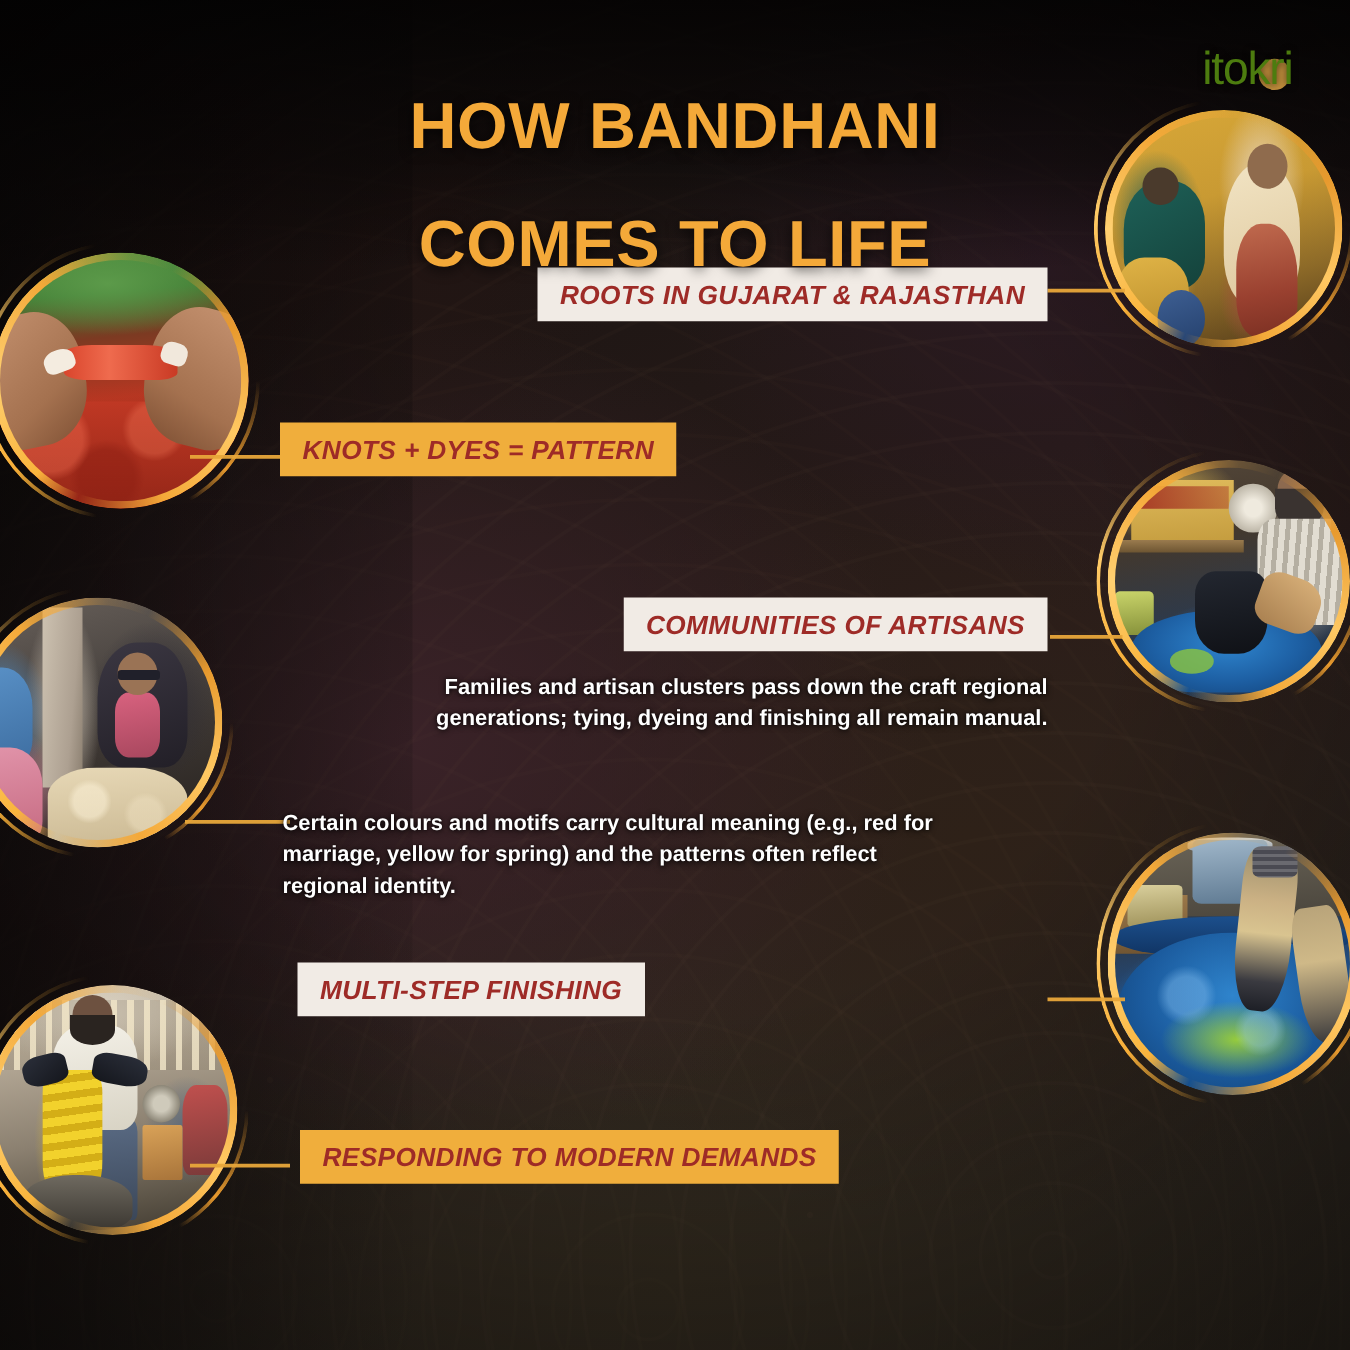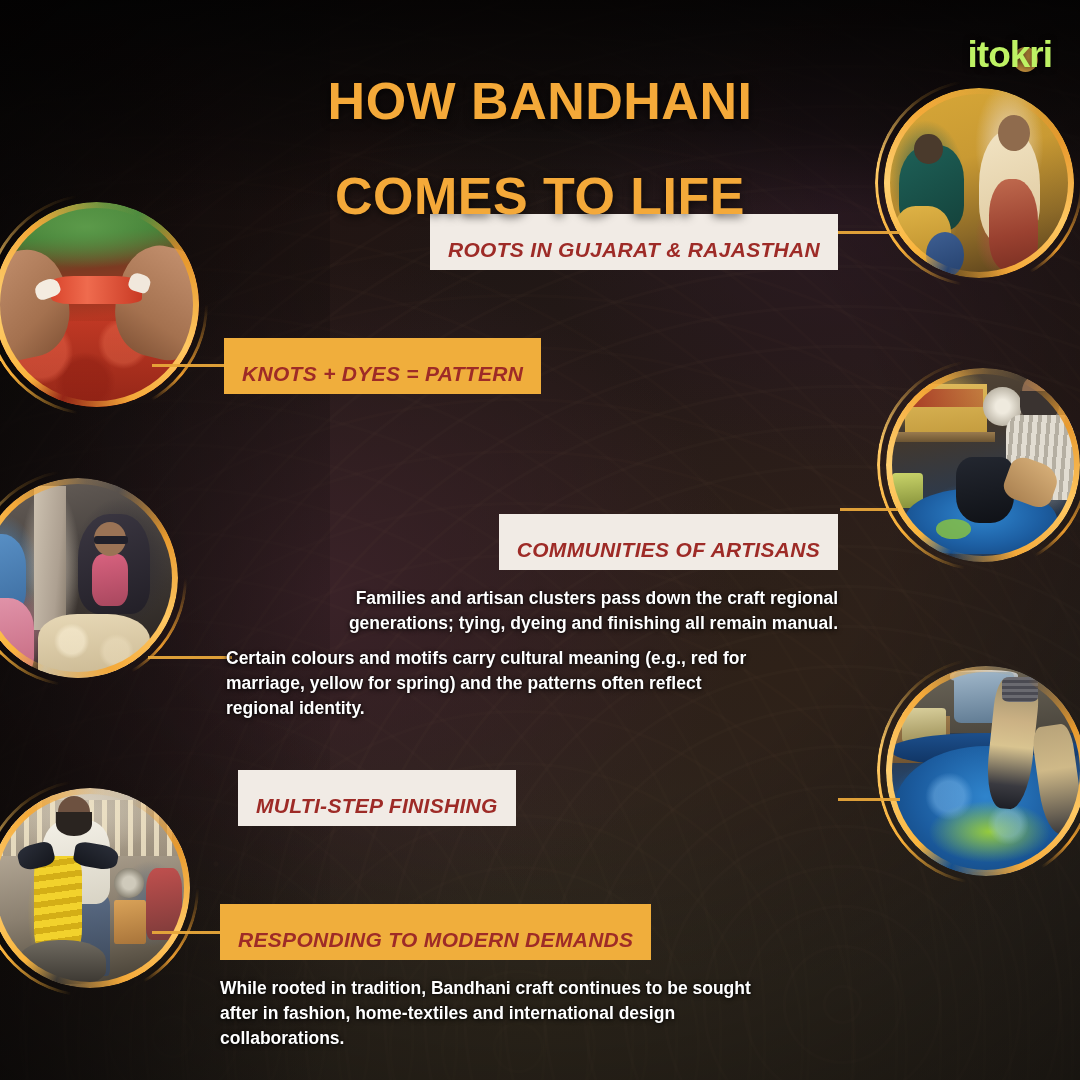--- a/index.html
+++ b/index.html
@@ -55,23 +55,23 @@
   }
   .title-line{
     font-weight:bold; font-size:52px; letter-spacing:.5px;
     color:#F4A939; line-height:1.13;
     text-shadow:0 2px 10px rgba(0,0,0,.7);
     margin-top:36px;
   }
 
   
   .logo{
-    position:absolute; right:28px; top:36px; z-index:20;
-    font-weight:bold; font-size:37px; letter-spacing:-1px;
-    color:#bef264; line-height:1;
+    position:absolute; right:46px; top:36px; z-index:20;
+    font-weight:normal; font-size:37px; letter-spacing:-1px;
+    color:#4d7c0f; line-height:1;
     text-shadow:0 1px 6px rgba(0,0,0,.7);
   }
   .logo .dotcircle{
     position:absolute; left:45px; top:11px;
     width:25px; height:25px; border-radius:50%;
     background:#C08E3C; z-index:-1;
   }
 
   
   .photo{
@@ -311,21 +311,21 @@
   
   .conn{ position:absolute; height:3px; background:#E8A63A; z-index:10; opacity:.95; }
 
   
   .sec{ position:absolute; z-index:12; }
   .hdr{
     display:inline-block;
     font-weight:bold; font-style:italic;
     font-size:21px; letter-spacing:.3px;
     color:#9E2B27;
-    padding:25px 18px 9px 18px;
+    padding:12px 18px 9px 18px;
     white-space:nowrap;
     line-height:1.05;
   }
   .hdr.cream{ background:#F1EBE5; }
   .hdr.gold{ background:#F0AE3C; }
   .body{
     font-weight:bold; font-size:17.5px; line-height:1.42;
     color:#FFFFFF;
     text-shadow:0 1px 5px rgba(0,0,0,.85), 0 0 2px rgba(0,0,0,.6);
     margin-top:16px;
@@ -458,36 +458,35 @@
     </div>
   </div>
 
   <div class="sec" style="left:224px; top:338px; width:630px;">
     <div style="text-align:left;">
       <span class="hdr gold">KNOTS + DYES = PATTERN</span>
     </div>
   </div>
 
   <div class="sec" style="right:242px; top:478px; width:600px;">
-    <div style="text-align:right;margin-top:36px;">
+    <div style="text-align:right;">
       <span class="hdr cream">COMMUNITIES OF ARTISANS</span>
     </div>
     <div class="body ta-r" style="padding-left:8px;">Families and artisan clusters pass down the craft regional generations; tying, dyeing and finishing all remain manual.</div>
   </div>
 
   <div class="sec" style="left:226px; top:630px; width:620px;">
     <div class="body ta-l" style="padding-right:92px;">Certain colours and motifs carry cultural meaning (e.g., red for marriage, yellow for spring) and the patterns often reflect regional identity.</div>
   </div>
 
   <div class="sec" style="right:242px; top:770px; width:600px;">
     <div style="">
       <span class="hdr cream">MULTI-STEP FINISHING</span>
     </div>
   </div>
 
-  <div class="sec" style="left:220px; top:904px; width:620px;">
+  <div class="sec" style="left:240px; top:904px; width:620px;">
     <div style="text-align:left;">
       <span class="hdr gold">RESPONDING TO MODERN DEMANDS</span>
     </div>
-    <div class="body ta-l" style="padding-right:88px;">While rooted in tradition, Bandhani craft continues to be sought after in fashion, home-textiles and international design collaborations.</div>
   </div>
 
 </div>
 
 </body></html>

